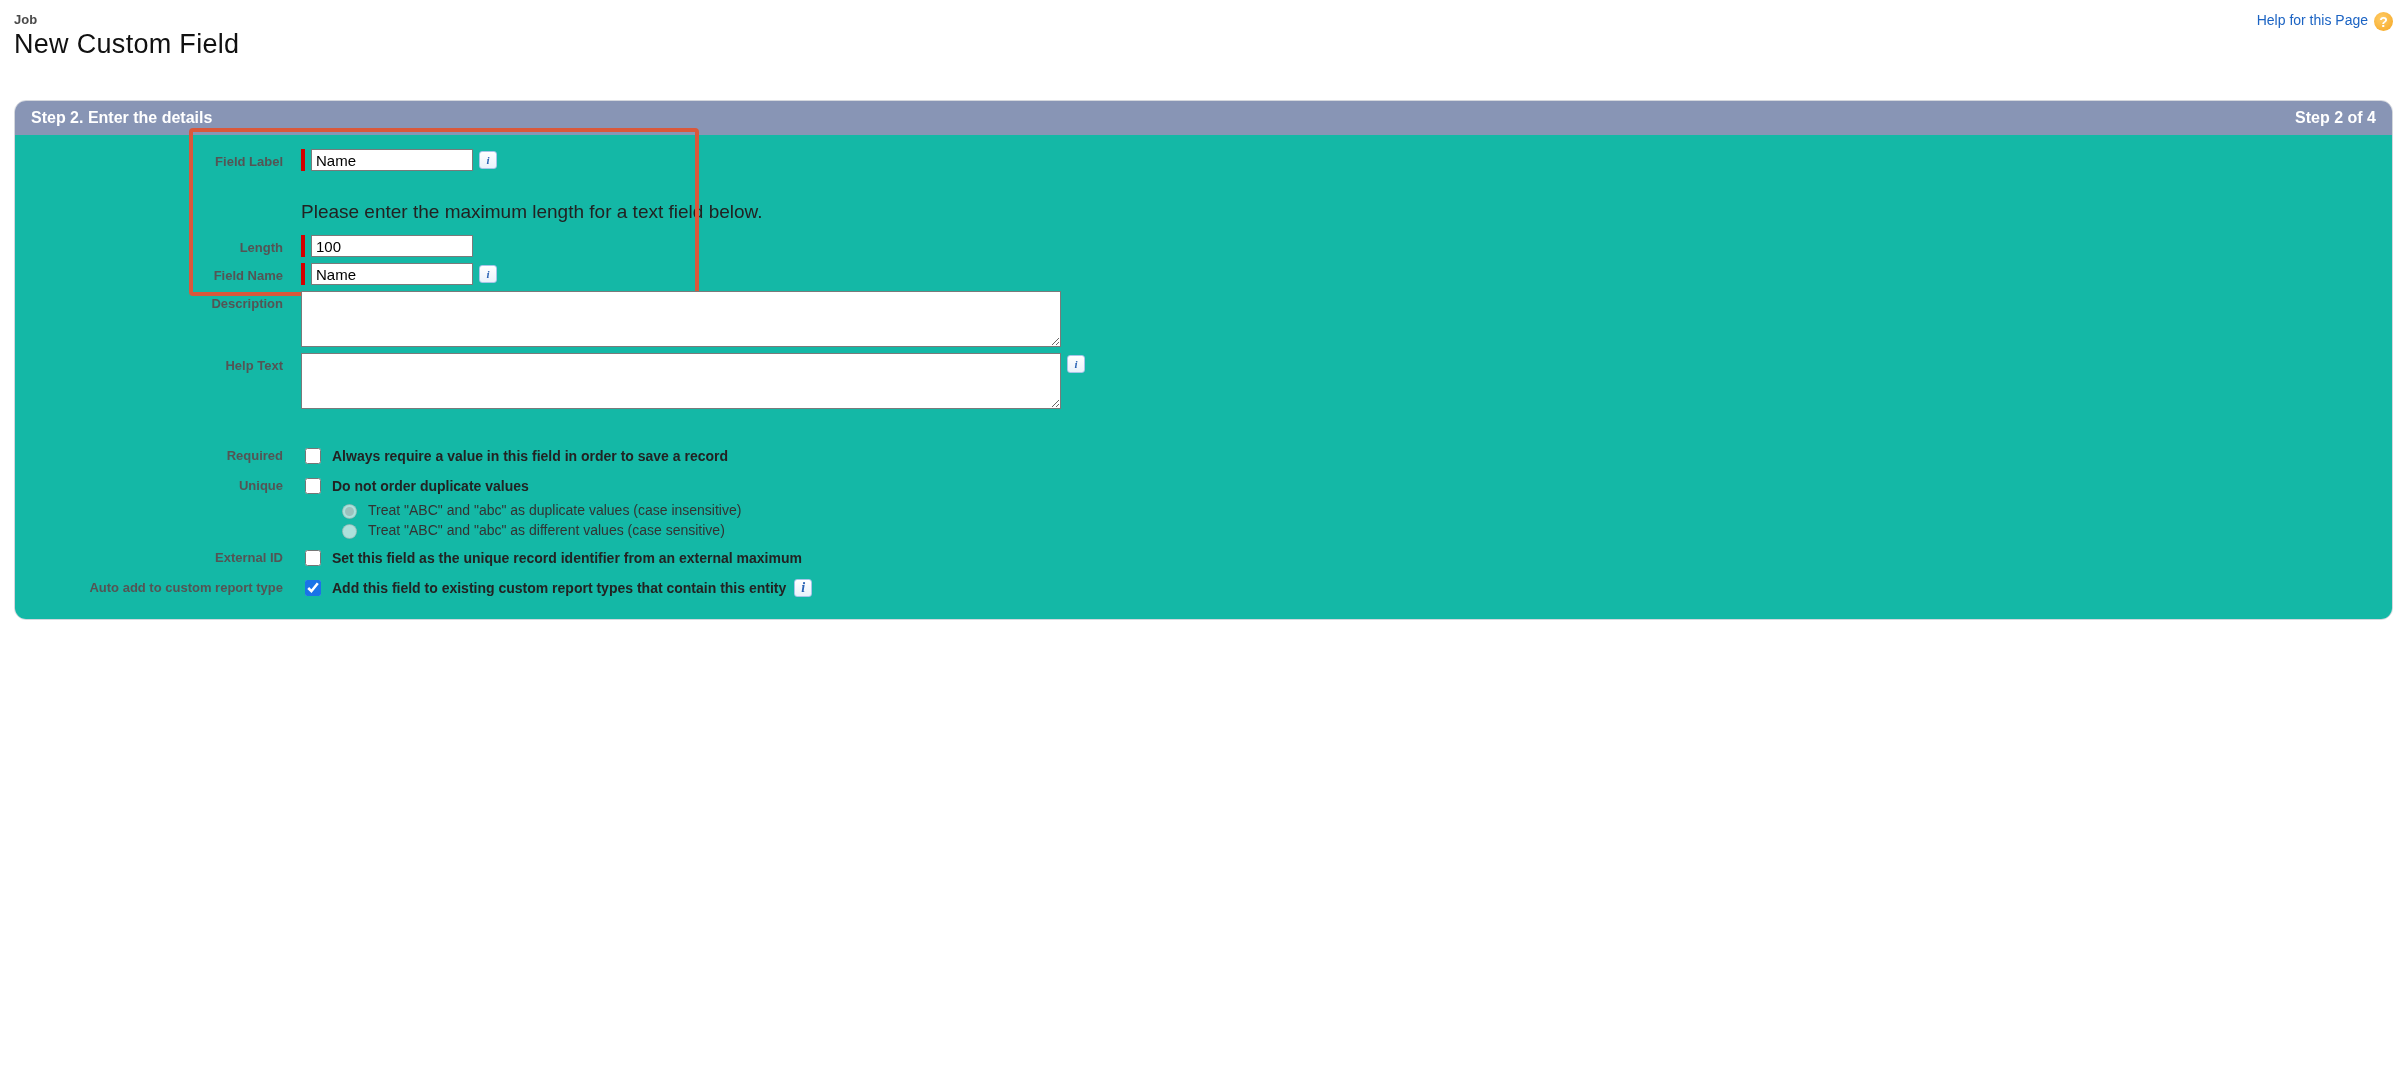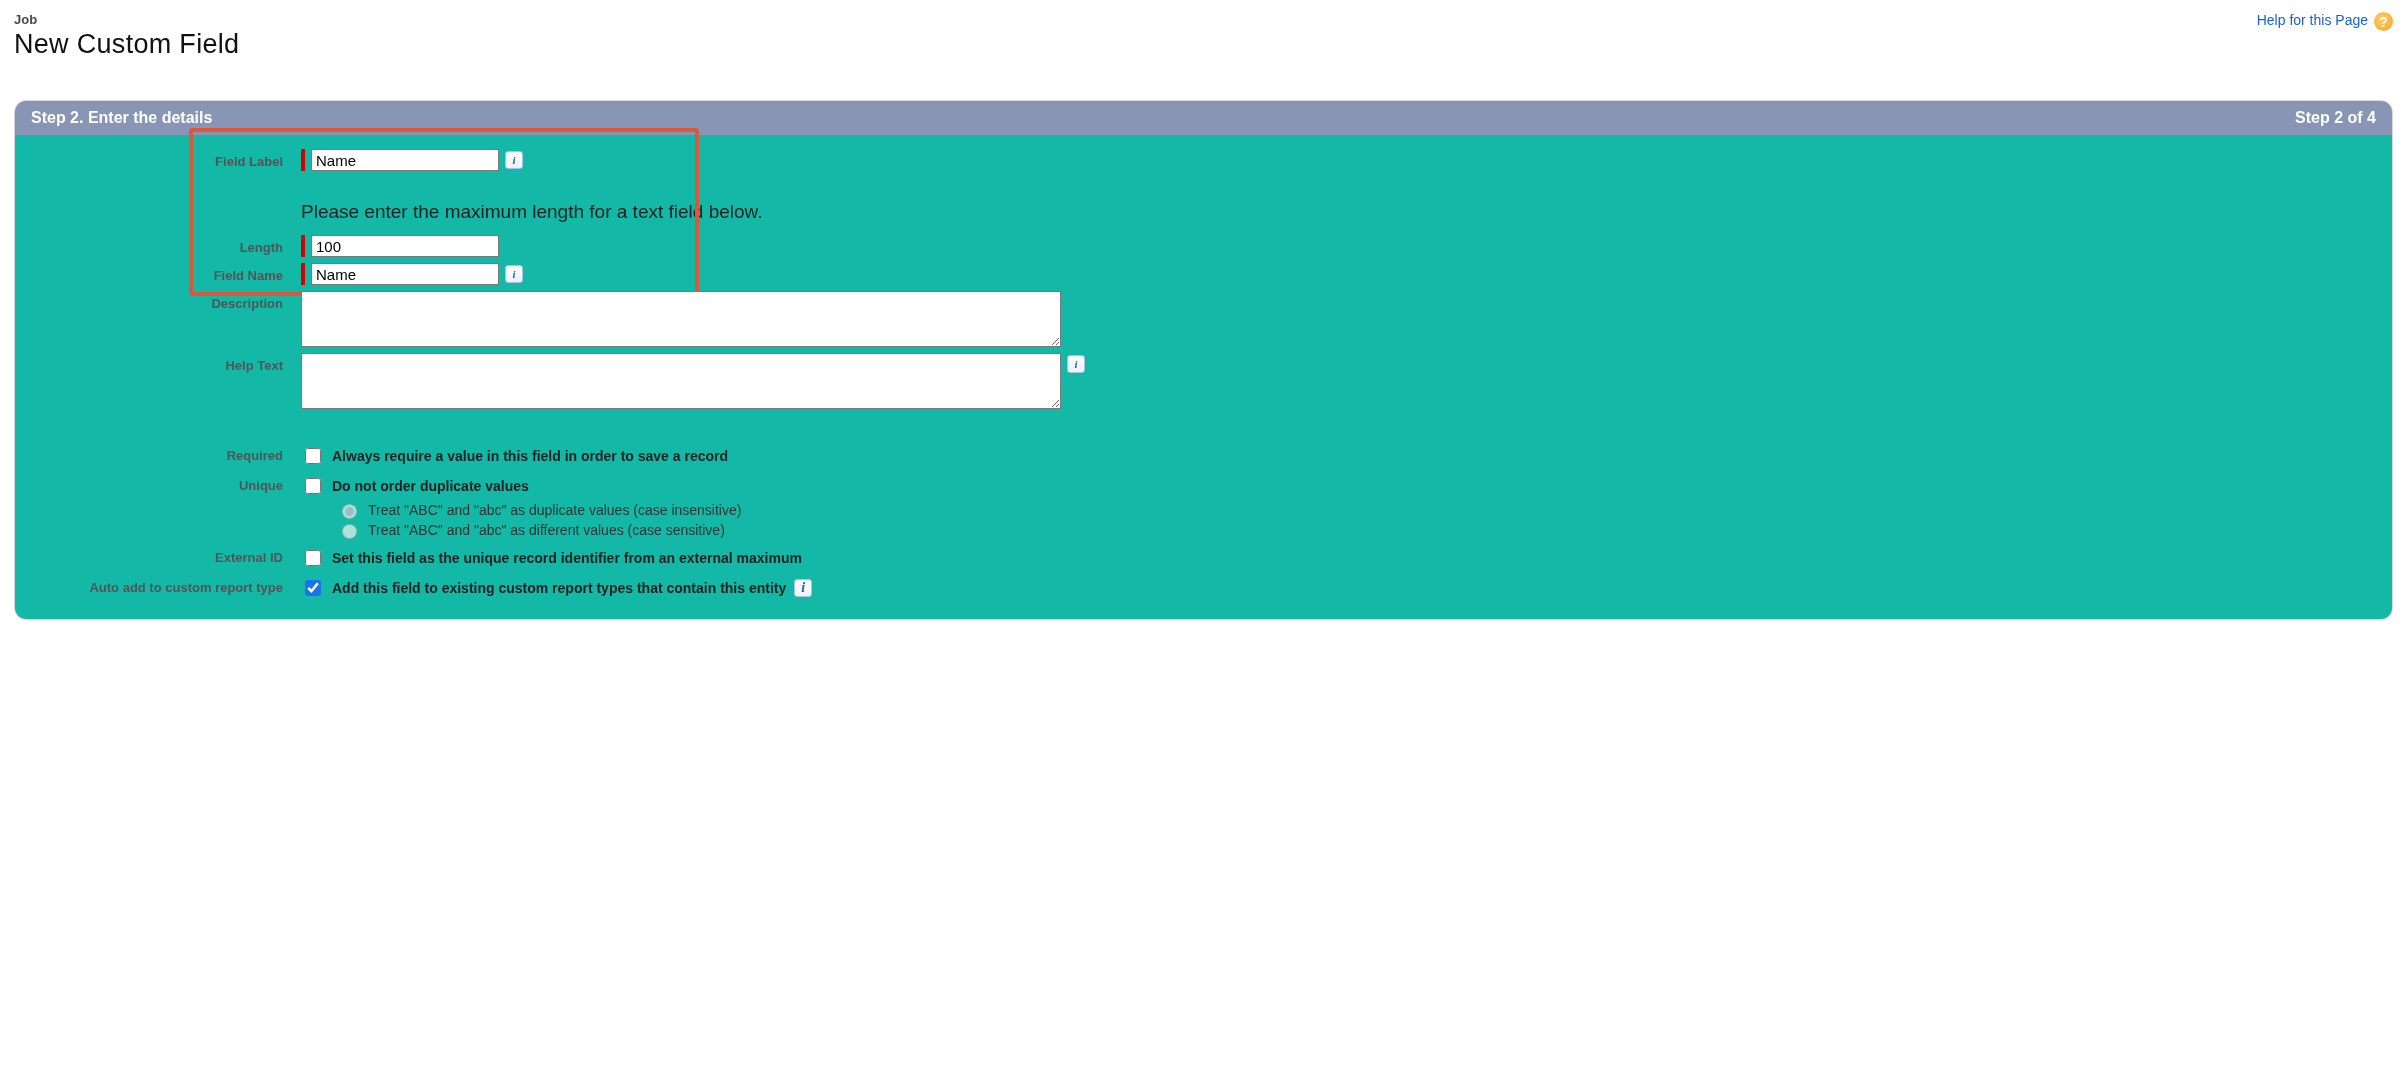--- a/index.html
+++ b/index.html
@@ -18,21 +18,21 @@
   .button-row .btn + .btn, .button-row .btn + .highlight-box-btn { margin-left: 6px; }
   .highlight-box-btn { display: inline-block; border: 3px solid #d9583b; border-radius: 2px; padding: 2px; margin-left: 6px; }
   .highlight-box-btn .btn { margin: 0; }
   .cancel-link { color: #1b63c3; text-decoration: none; font-size: 13px; margin-left: 8px; }
   .cursor { position: absolute; left: 708px; top: 6px; pointer-events: none; }
   .form-body { background: #14b8a6; padding: 14px 16px 20px 16px; position: relative; }
   .form-grid { display: grid; grid-template-columns: 270px auto; row-gap: 6px; align-items: start; }
   .lbl { text-align: right; padding-right: 18px; padding-top: 5px; font-size: 13px; color: #545454; font-weight: 600; }
   .field-wrap { display: flex; align-items: center; gap: 6px; position: relative; }
   .req-bar { width: 4px; height: 22px; background: #d40000; margin-right: 0; }
-  input[type=text].short { width: 188px; height: 22px; border: 1px solid #7a7a7a; font-size: 15px; padding: 1px 4px; background: #fff; }
+  input[type=text].short { width: 162px; height: 22px; border: 1px solid #7a7a7a; font-size: 15px; padding: 1px 4px; background: #fff; }
   textarea.wide { width: 760px; height: 56px; border: 1px solid #7a7a7a; font-size: 13px; padding: 2px 4px; resize: both; background: #fff; }
   .info-icon { width: 18px; height: 18px; border: 1px solid #a7c5e8; border-radius: 3px; background: linear-gradient(#fff, #eaf2fb); display: inline-flex; align-items: center; justify-content: center; font-family: Georgia, serif; font-style: italic; font-weight: bold; color: #2a63b5; font-size: 11px; cursor: help; }
   .helper-text { font-size: 19px; color: #222; padding-top: 24px; padding-bottom: 6px; }
   .spacer { height: 22px; }
   .chk { width: 16px; height: 16px; accent-color: #1a73e8; cursor: pointer; }
   .chk-row { display: flex; align-items: center; gap: 8px; padding-top: 2px; }
   .chk-row span { font-size: 14px; font-weight: bold; }
   .radio-group { margin-left: 36px; margin-top: 4px; display: flex; flex-direction: column; gap: 2px; }
   .radio-row { display: flex; align-items: center; gap: 8px; }
   .radio-row input[type=radio] { width: 15px; height: 15px; cursor: pointer; }

